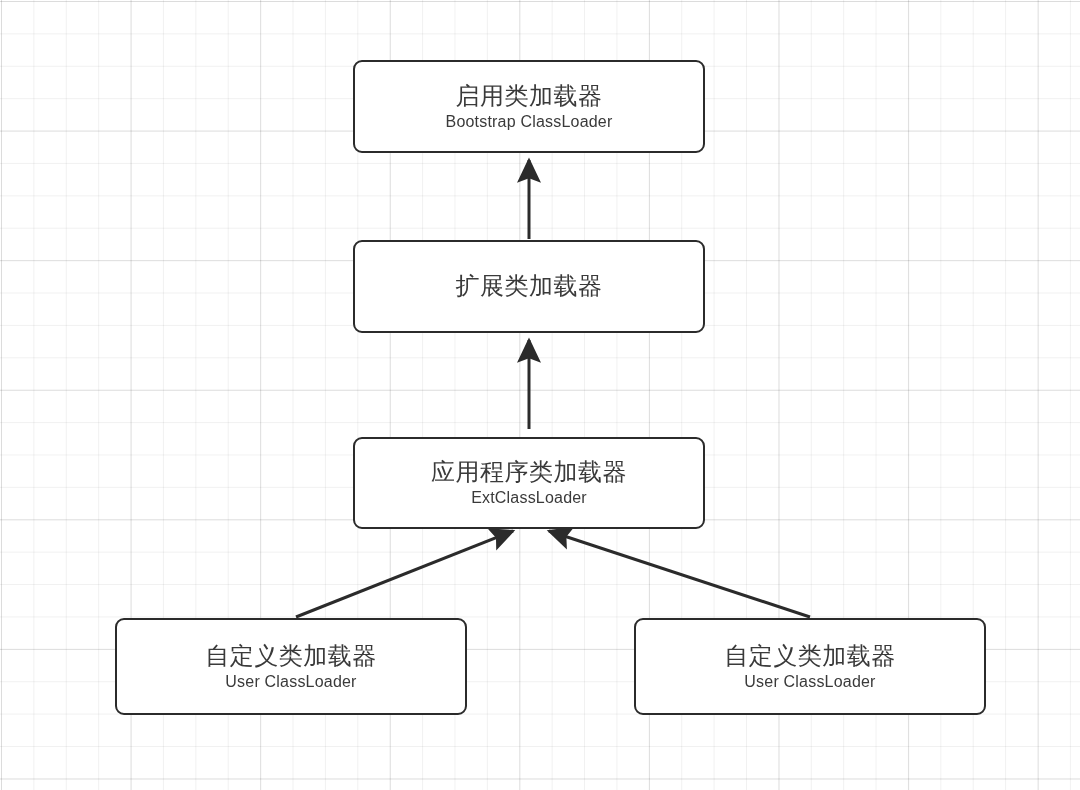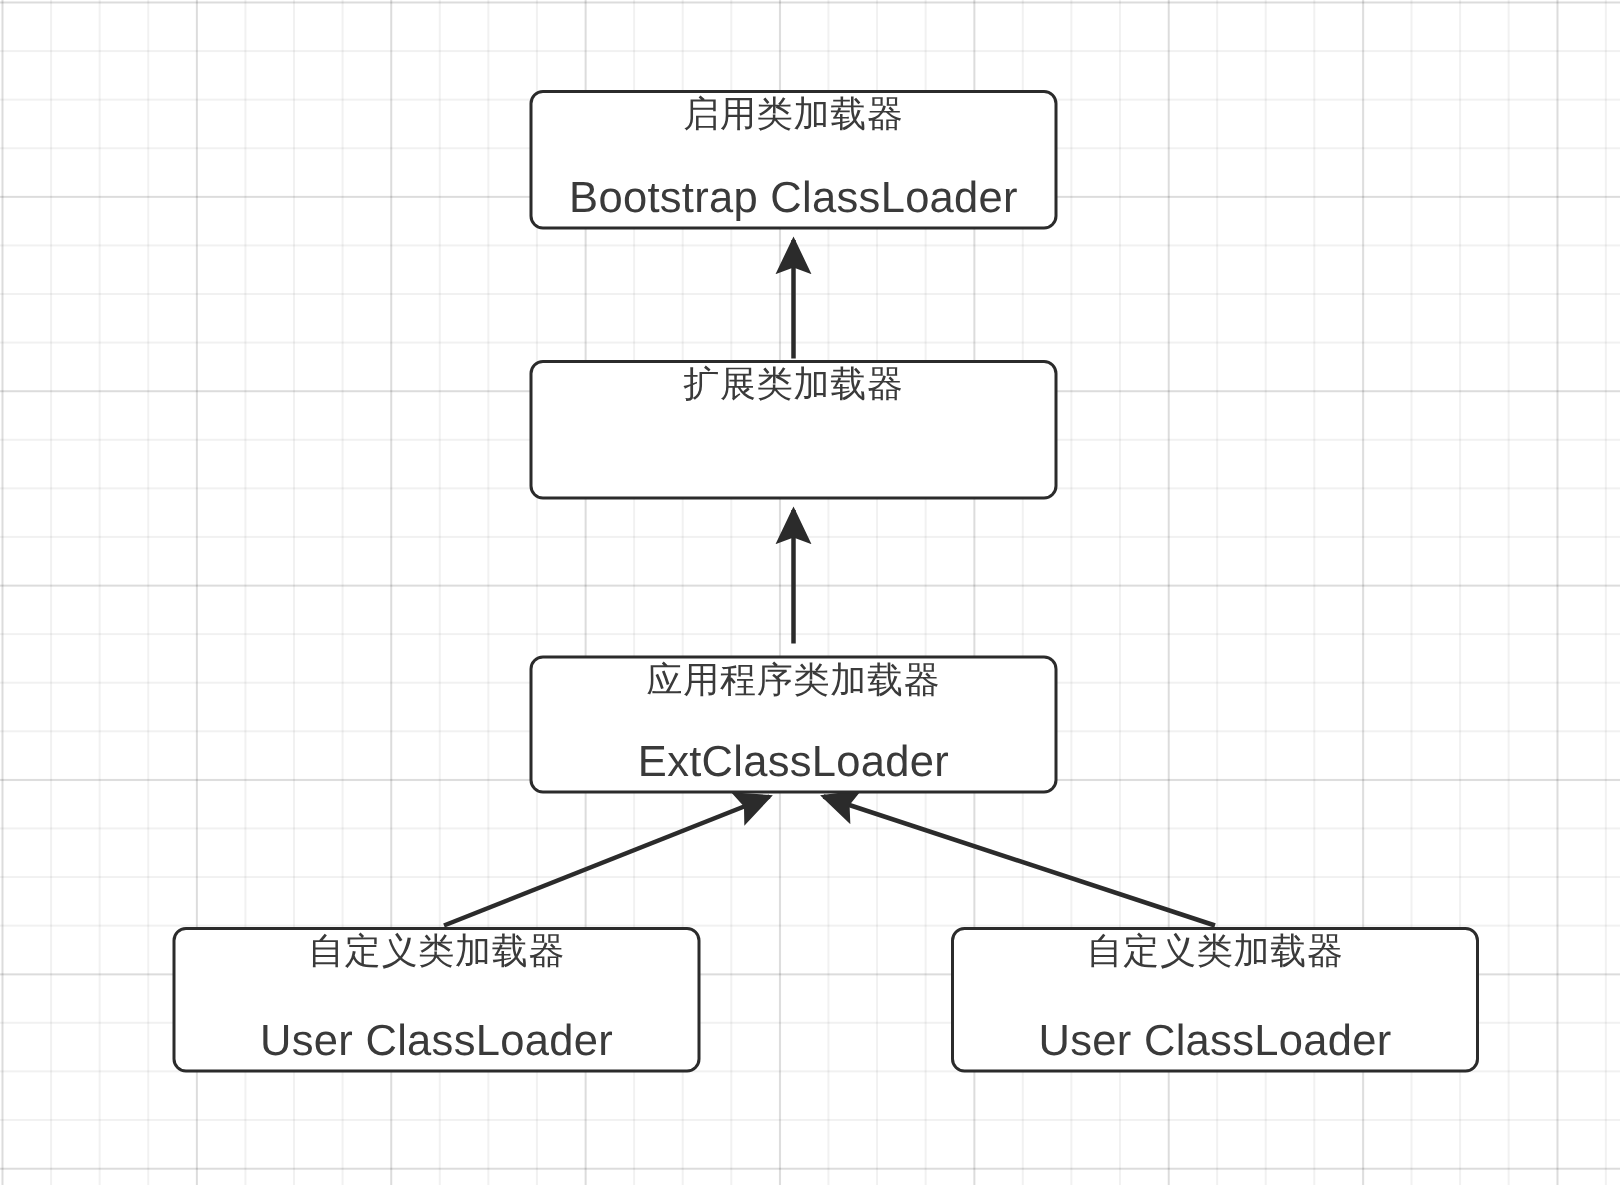--- a/index.html
+++ b/index.html
@@ -41,32 +41,32 @@
   }
   .node {
     position: absolute;
     box-sizing: border-box;
     background: #ffffff;
     border: 2.6px solid #2b2b2b;
     border-radius: 9px;
     display: flex;
     flex-direction: column;
     align-items: center;
-    justify-content: space-between;
+    justify-content: center;
     color: #3a3a3a;
     text-align: center;
     line-height: 1.28;
   }
   .node .line-cn {
     font-size: 24px;
     letter-spacing: 0.5px;
     white-space: nowrap;
   }
   .node .line-en {
-    font-size: 29px;
+    font-size: 16px;
     letter-spacing: 0.2px;
     white-space: nowrap;
   }
   #node-bootstrap { left: 353px; top: 60px;  width: 352px; height: 93px; }
   #node-ext       { left: 353px; top: 240px; width: 352px; height: 93px; }
   #node-app       { left: 353px; top: 437px; width: 352px; height: 92px; }
   #node-user-left { left: 115px; top: 618px; width: 352px; height: 97px; }
   #node-user-right{ left: 634px; top: 618px; width: 352px; height: 97px; }
 </style>
 </head>

